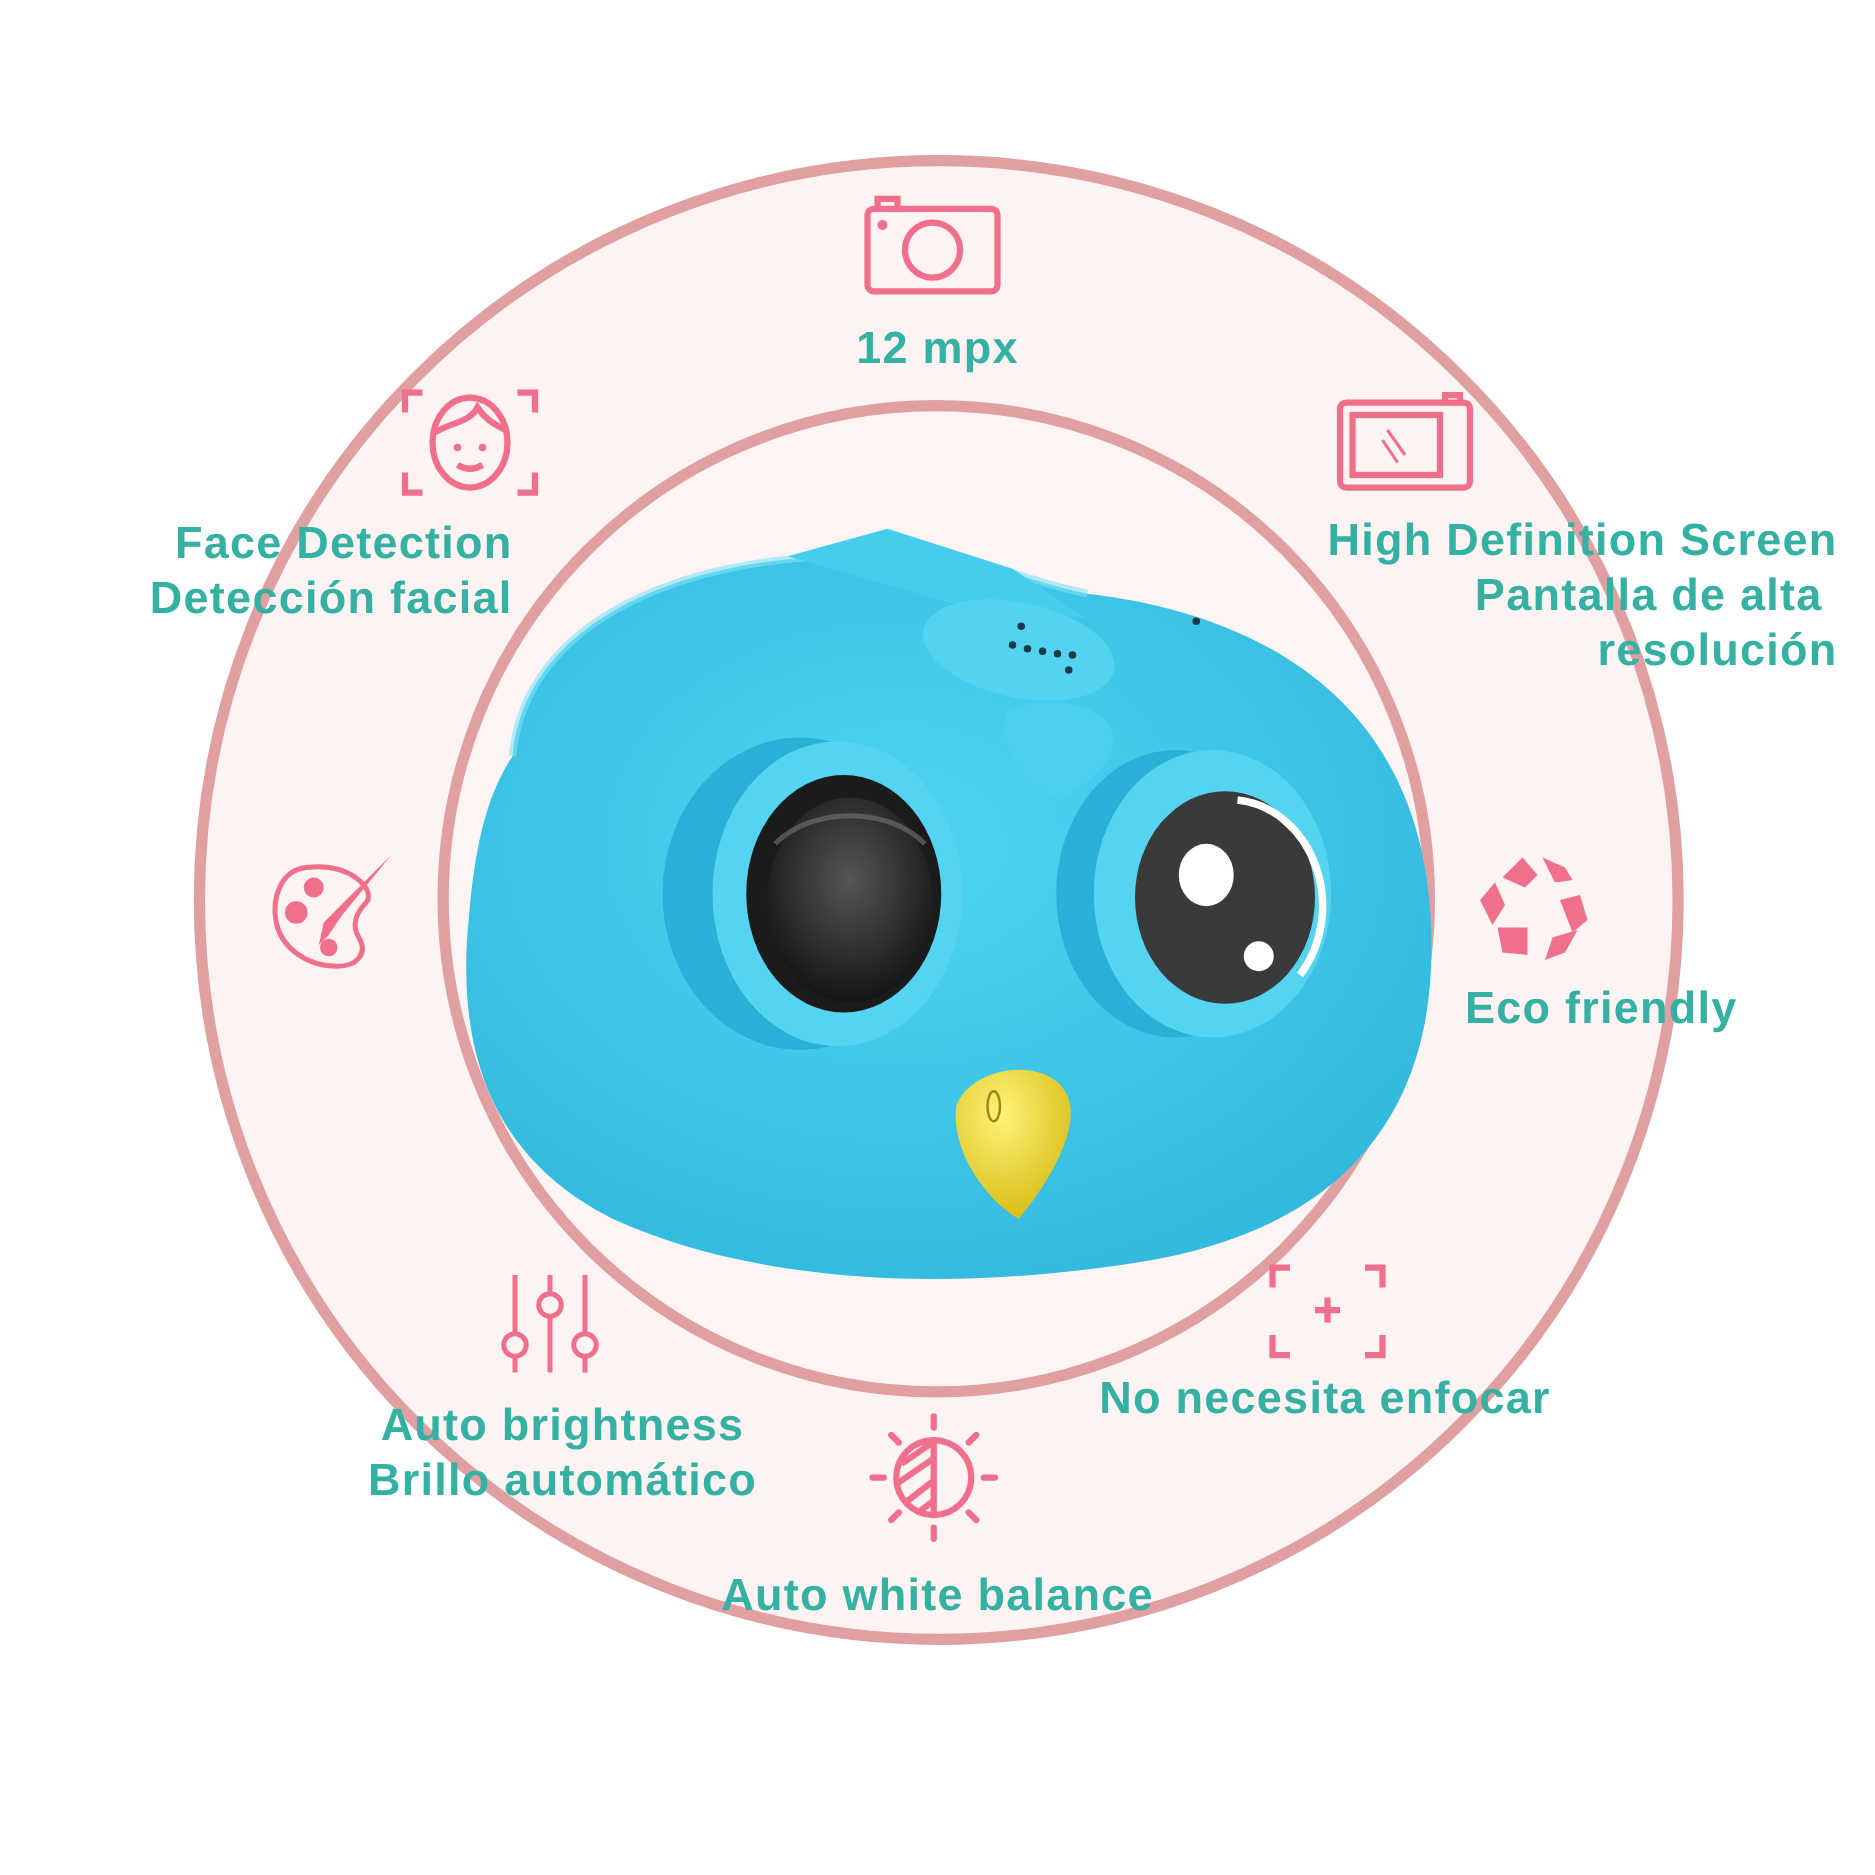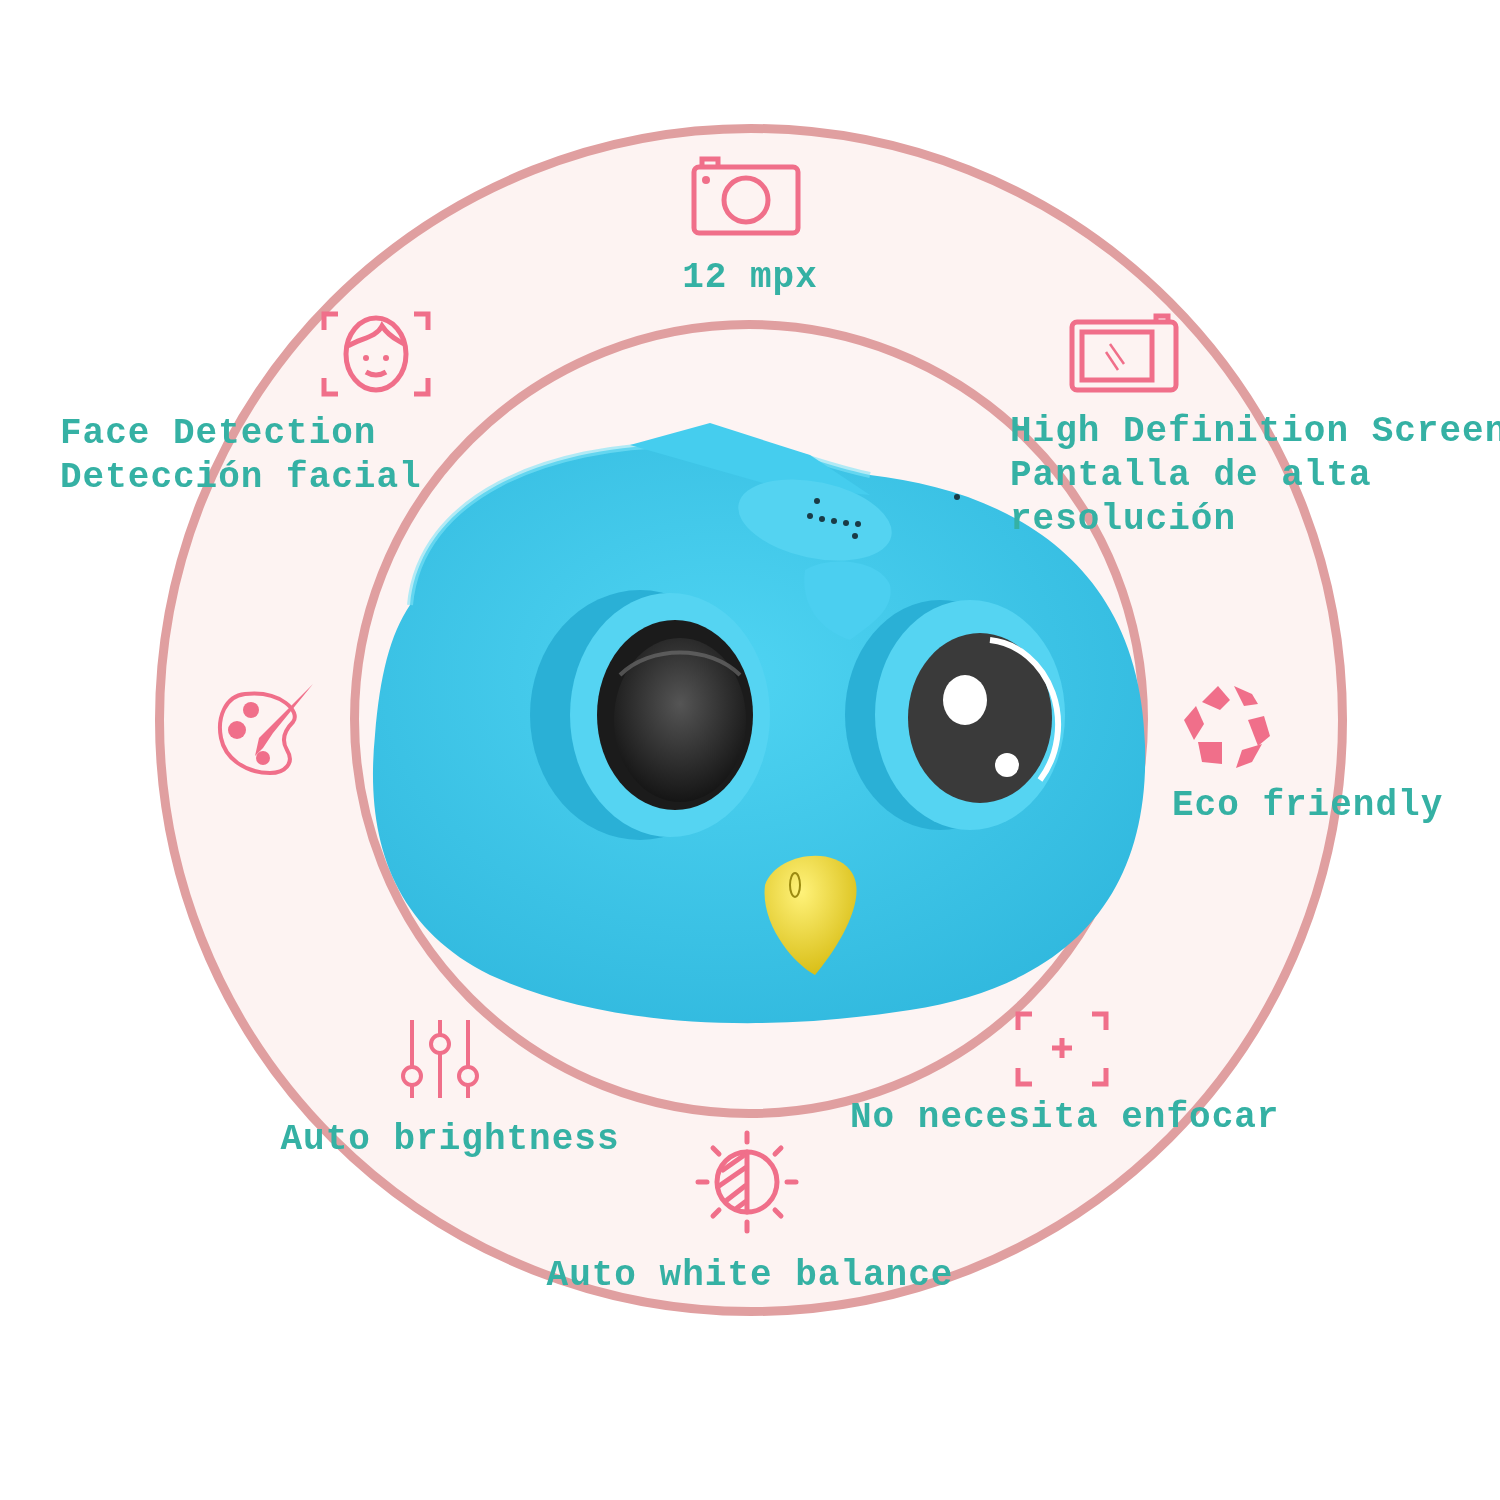--- a/index.html
+++ b/index.html
@@ -4,22 +4,22 @@
   <style>
     html, body { margin:0; padding:0; }
     body { width:1500px; height:1500px; background:#ffffff; position:relative; overflow:hidden;
            font-family:"Liberation Sans", "DejaVu Sans", sans-serif; }
     .ring { position:absolute; border-radius:50%; box-sizing:border-box; }
     #outer-ring { left:155px; top:124px; width:1192px; height:1192px; border:9px solid #e09fa0; background:#fdf3f2; }
     #inner-ring { left:350px; top:320px; width:798px; height:798px; border:9px solid #e09fa0; background:#fdf4f3; }
     .feature { position:absolute; }
     .icon { position:absolute; }
     .label { position:absolute; color:#35b1a4; font-weight:bold; font-size:36px; line-height:44px; letter-spacing:1px; white-space:nowrap; }
-    .label span { display:block;font-family:Liberation Mono, monospace; }
-    .r { }
+    .label span { display:block; }
+    .r { text-align:right; }
     .c { text-align:center; }
     #camera { position:absolute; left:350px; top:415px; width:800px; height:620px; }
   </style>
 </head>
 <body>
 
 <div class="ring" id="outer-ring"></div>
 <div class="ring" id="inner-ring"></div>
 
 <svg id="camera" viewBox="0 0 800 620" xmlns="http://www.w3.org/2000/svg">
@@ -161,20 +161,21 @@
       <line x1="14" y1="2" x2="14" y2="80"></line>
       <line x1="42" y1="2" x2="42" y2="80"></line>
       <line x1="70" y1="2" x2="70" y2="80"></line>
       <circle cx="14" cy="58" r="9"></circle>
       <circle cx="42" cy="26" r="9"></circle>
       <circle cx="70" cy="58" r="9"></circle>
     </g>
   </svg>
   <div class="label c" style="left:270px;top:1118px;width:360px;">
     <span>Auto brightness</span>
+    <span>Brillo automático</span>
   </div>
 </div>
 
 <div class="feature">
   <svg class="icon" style="left:1014px;top:1010px;" width="96" height="78" viewBox="0 0 96 78">
     <g fill="none" stroke="#f06f8a" stroke-width="5">
       <path d="M4 20 V4 H18"></path>
         <path d="M78 4 H92 V20"></path>
       <path d="M4 58 V74 H18"></path>
         <path d="M78 74 H92 V58"></path>

